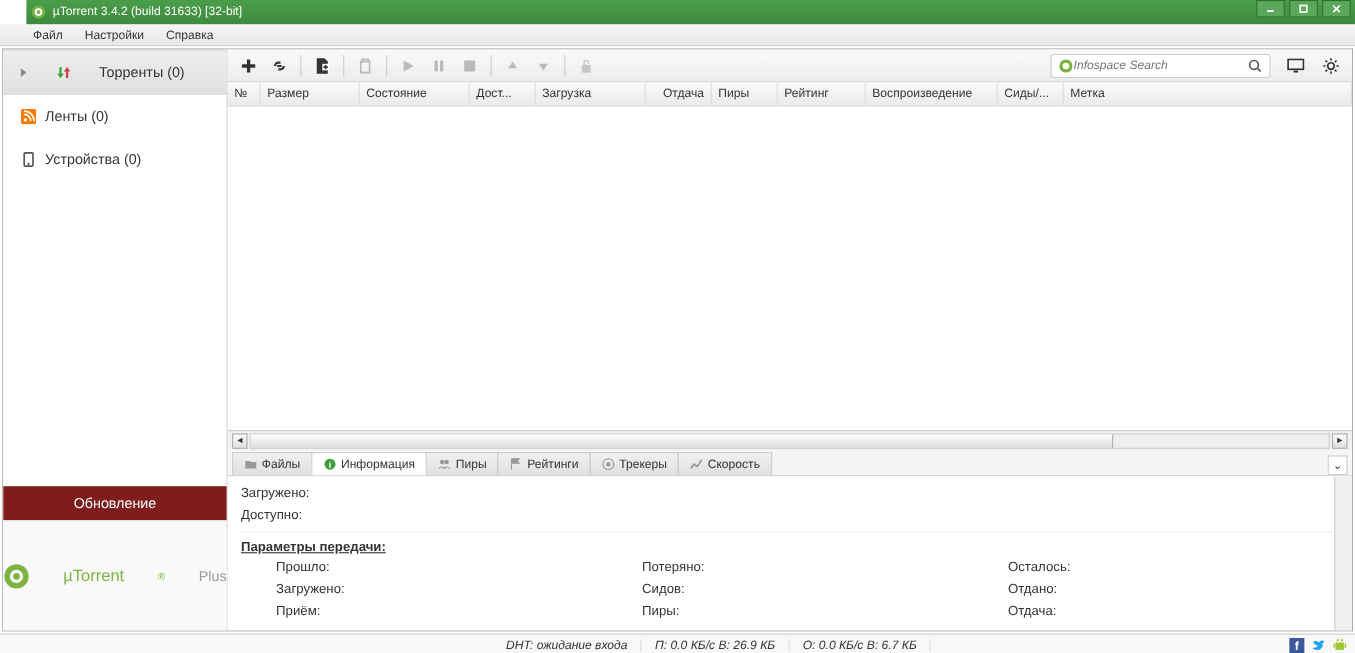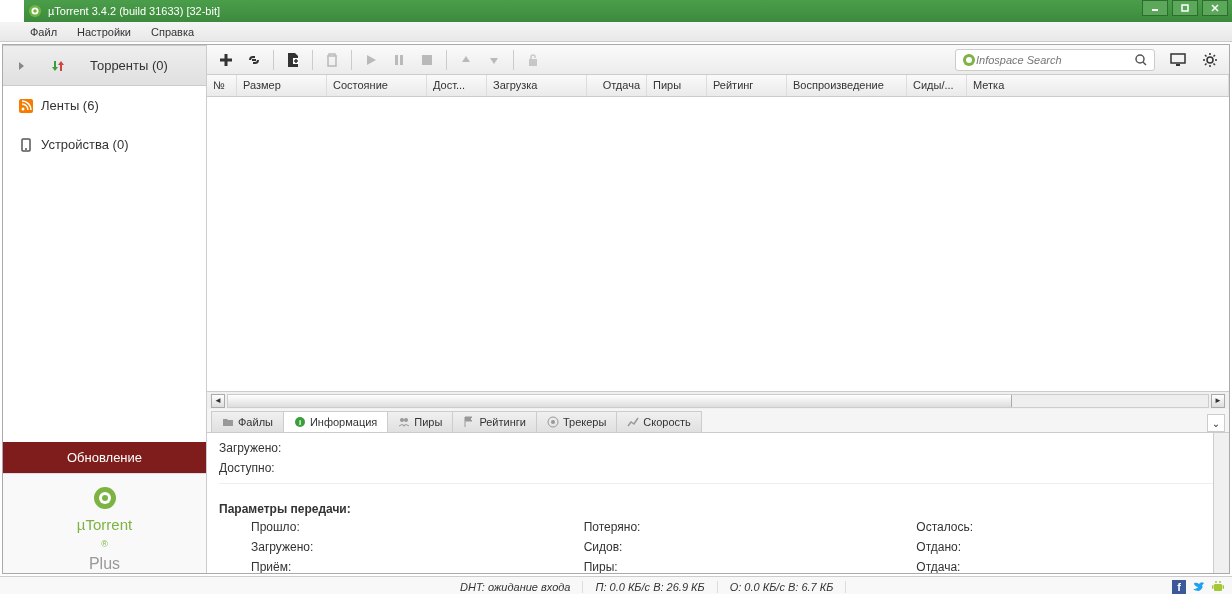--- a/index.html
+++ b/index.html
@@ -16,23 +16,23 @@
     
     .main-area { display: flex; height: 530px; border: 1px solid #aaa; margin: 2px; }
     
     .sidebar { width: 204px; border-right: 1px solid #ccc; display: flex; flex-direction: column; background: #fff; }
     .side-item { padding: 12px 16px; display: flex; align-items: center; gap: 8px; cursor: pointer; font-size: 13px; }
     .side-item.selected { background: linear-gradient(#eee, #e0e0e0); border-top: 1px solid #ccc; border-bottom: 1px solid #ccc; gap: 25px; }
     .side-icon { width: 14px; height: 14px; display: inline-block; }
     .expand-tri { width: 0; height: 0; border-top: 4px solid transparent; border-bottom: 4px solid transparent; border-left: 5px solid #888; margin-right: 2px; }
     .spacer { flex: 1; }
     .update-btn { background: #7f1d1d; color: #fff; text-align: center; padding: 8px; font-size: 13px; cursor: pointer; }
-    .plus-banner { height: 100px; background: #f9f9f9; display: flex; align-items: center; justify-content: flex-end; gap: 6px; border-top: 1px solid #ddd; flex-direction: column; }
+    .plus-banner { height: 100px; background: #f9f9f9; display: flex; align-items: center; justify-content: space-between; gap: 6px; border-top: 1px solid #ddd; }
     .plus-text { color: #7cb342; font-size: 15px; font-weight: 500; }
-    .plus-suffix { color: #999; font-size: 16px; }
+    .plus-suffix { color: #999; font-size: 13px; }
     
     .content { flex: 1; display: flex; flex-direction: column; }
     .toolbar { height: 30px; background: linear-gradient(#fafafa, #ececec); border-bottom: 1px solid #ccc; display: flex; align-items: center; padding: 0 6px; gap: 2px; }
     .tb-btn { width: 26px; height: 24px; display: flex; align-items: center; justify-content: center; cursor: pointer; border-radius: 2px; color: #444; }
     .tb-btn.disabled { opacity: 0.4; cursor: default; }
     .tb-sep { width: 1px; height: 20px; background: #ccc; margin: 0 4px; }
     .search-box { margin-left: auto; display: flex; align-items: center; background: #fff; border: 1px solid #ccc; border-radius: 3px; height: 22px; width: 200px; padding: 0 6px; }
     .search-box input { border: none; outline: none; flex: 1; font-size: 11px; color: #999; font-style: italic; }
     .right-icons { display: flex; gap: 6px; margin-left: 8px; }
     
@@ -46,21 +46,21 @@
     .hs-thumb { height: 100%; background: linear-gradient(#fff, #ddd); border-right: 1px solid #aaa; }
     
     .detail-tabs { height: 24px; display: flex; align-items: flex-end; padding: 0 4px; border-bottom: 1px solid #ccc; background: #f5f5f5; }
     .dtab { padding: 4px 10px; border: 1px solid #ccc; background: linear-gradient(#f0f0f0, #e0e0e0); font-size: 11px; cursor: pointer; display: flex; align-items: center; gap: 4px; border-bottom: none; margin-right: -1px; }
     .dtab.active { background: #fff; position: relative; z-index: 1; }
     .dtab-icon { width: 12px; height: 12px; }
     .collapse-btn { margin-left: auto; width: 18px; height: 18px; border: 1px solid #ccc; background: #fff; display: flex; align-items: center; justify-content: center; cursor: pointer; font-size: 10px; }
     
     .detail-body { flex: 0 0 140px; padding: 8px 12px; font-size: 12px; background: #fff; overflow: hidden; position: relative; }
     .detail-row { margin-bottom: 6px; }
-    .detail-section { font-weight: bold; margin: 8px 0 4px; border-top: 1px solid #eee; padding-top: 18px; }
+    .detail-section { font-weight: bold; margin: 8px 0 4px; border-top: 1px solid #eee; padding-top: 6px; text-decoration: underline; }
     .detail-cols { display: flex; }
     .detail-col { flex: 1; margin-left: 32px; }
     .vscroll { position: absolute; right: 0; top: 0; bottom: 0; width: 16px; background: #f0f0f0; border-left: 1px solid #ccc; }
     
     .status-bar { height: 20px; border-top: 1px solid #ccc; display: flex; align-items: center; font-size: 11px; padding: 0 8px; background: #f8f8f8; }
     .status-seg { padding: 0 12px; border-right: 1px solid #ddd; font-style: italic; }
     .status-icons { margin-left: auto; display: flex; gap: 6px; align-items: center; }
     
     svg { display: block; }
   </style>
@@ -110,21 +110,21 @@
         </svg>
       <span>Торренты (0)</span>
     </div>
     <div class="side-item">
       <svg class="side-icon" viewBox="0 0 14 14">
           <rect width="14" height="14" rx="2" fill="#f57c00"></rect>
           <circle cx="4" cy="10" r="1.5" fill="#fff"></circle>
           <path d="M3 5 A6 6 0 0 1 9 11" stroke="#fff" stroke-width="1.5" fill="none"></path>
           <path d="M3 2 A9 9 0 0 1 12 11" stroke="#fff" stroke-width="1.5" fill="none"></path>
         </svg>
-      <span>Ленты (6)</span>
+      <span>Ленты (0)</span>
     </div>
     <div class="side-item">
       <svg class="side-icon" viewBox="0 0 14 14">
           <rect x="3" y="1" width="8" height="12" rx="1" fill="none" stroke="#555" stroke-width="1.5"></rect>
           <circle cx="7" cy="11" r="1" fill="#555"></circle>
         </svg>
       <span>Устройства (0)</span>
     </div>
     <div class="spacer"></div>
     <div class="update-btn">Обновление</div>

